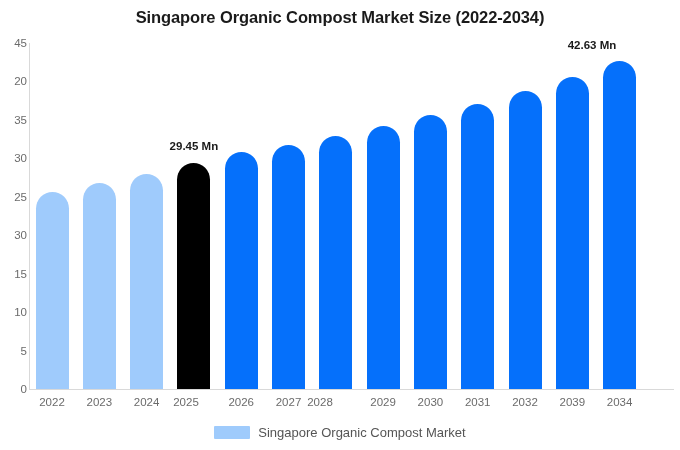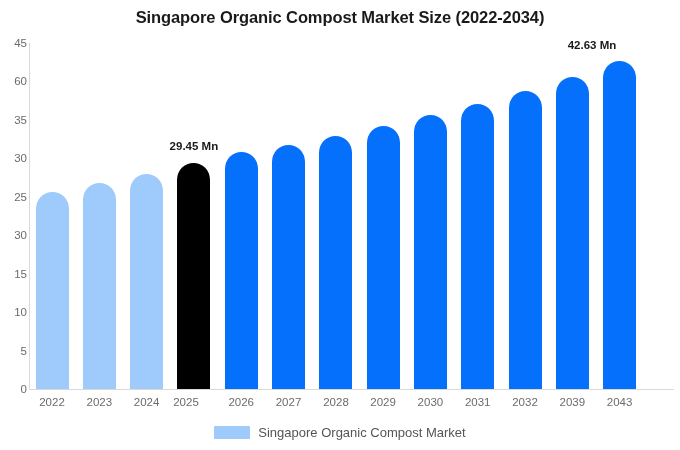--- a/index.html
+++ b/index.html
@@ -141,51 +141,51 @@
 
   <div class="ytick-wrap" id="ytick-wrap">
       <div class="ytick" style="top: 389px;">0</div>
       <div class="ytick" style="top: 350.556px;">5</div>
       <div class="ytick" style="top: 312.111px;">10</div>
       <div class="ytick" style="top: 273.667px;">15</div>
       <div class="ytick" style="top: 235.222px;">30</div>
       <div class="ytick" style="top: 196.778px;">25</div>
       <div class="ytick" style="top: 158.333px;">30</div>
       <div class="ytick" style="top: 119.889px;">35</div>
-      <div class="ytick" style="top: 81.4444px;">60</div>
+      <div class="ytick" style="top: 81.4444px;">20</div>
       <div class="ytick" style="top: 43px;">45</div>
     </div>
 
   <div class="bars-layer" id="bars-layer">
       <div class="bar" style="left: 35.5px; width: 33px; height: 196.836px; background: rgb(159, 203, 252);"></div>
       <div class="xtick" style="left: 22px; width: 60px;">2022</div>
       <div class="bar" style="left: 82.8px; width: 33px; height: 206.062px; background: rgb(159, 203, 252);"></div>
       <div class="xtick" style="left: 69.3px; width: 60px;">2023</div>
       <div class="bar" style="left: 130.1px; width: 33px; height: 214.52px; background: rgb(159, 203, 252);"></div>
       <div class="xtick" style="left: 116.6px; width: 60px;">2024</div>
       <div class="bar" style="left: 177.4px; width: 33px; height: 226.438px; background: rgb(0, 0, 0);"></div>
       <div class="xtick" style="left: 156px; width: 60px; text-align: center;">2025</div>
       <div class="bar" style="left: 224.7px; width: 33px; height: 236.818px; background: rgb(5, 112, 251);"></div>
       <div class="xtick" style="left: 211.2px; width: 60px;">2026</div>
       <div class="bar" style="left: 272px; width: 33px; height: 243.738px; background: rgb(5, 112, 251);"></div>
       <div class="xtick" style="left: 258.5px; width: 60px;">2027</div>
       <div class="bar" style="left: 319.3px; width: 33px; height: 252.964px; background: rgb(5, 112, 251);"></div>
-      <div class="xtick" style="left: 306px; width: 60px;">2028</div>
+      <div class="xtick" style="left: 290px; width: 60px;">2028</div>
       <div class="bar" style="left: 366.6px; width: 33px; height: 262.96px; background: rgb(5, 112, 251);"></div>
       <div class="xtick" style="left: 353.1px; width: 60px;">2029</div>
       <div class="bar" style="left: 413.9px; width: 33px; height: 273.724px; background: rgb(5, 112, 251);"></div>
       <div class="xtick" style="left: 400.4px; width: 60px;">2030</div>
       <div class="bar" style="left: 461.2px; width: 33px; height: 285.258px; background: rgb(5, 112, 251);"></div>
       <div class="xtick" style="left: 447.7px; width: 60px;">2031</div>
       <div class="bar" style="left: 508.5px; width: 33px; height: 298.329px; background: rgb(5, 112, 251);"></div>
       <div class="xtick" style="left: 495px; width: 60px;">2032</div>
       <div class="bar" style="left: 555.8px; width: 33px; height: 312.169px; background: rgb(5, 112, 251);"></div>
       <div class="xtick" style="left: 542.3px; width: 60px;">2039</div>
       <div class="bar" style="left: 603.1px; width: 33px; height: 327.777px; background: rgb(5, 112, 251);"></div>
-      <div class="xtick" style="left: 589.6px; width: 60px;">2043</div>
+      <div class="xtick" style="left: 589.6px; width: 60px;">2034</div>
       <div class="point-label" style="width: 90px; left: 148.9px; top: 140px;">29.45 Mn</div>
       <div class="point-label" style="width: 90px; left: 547px; top: 39.2227px;">42.63 Mn</div>
     </div>
 
   <div class="legend">
     <span class="legend-swatch"></span>
     <span class="legend-label">Singapore Organic Compost Market</span>
   </div>
 
 </div>

